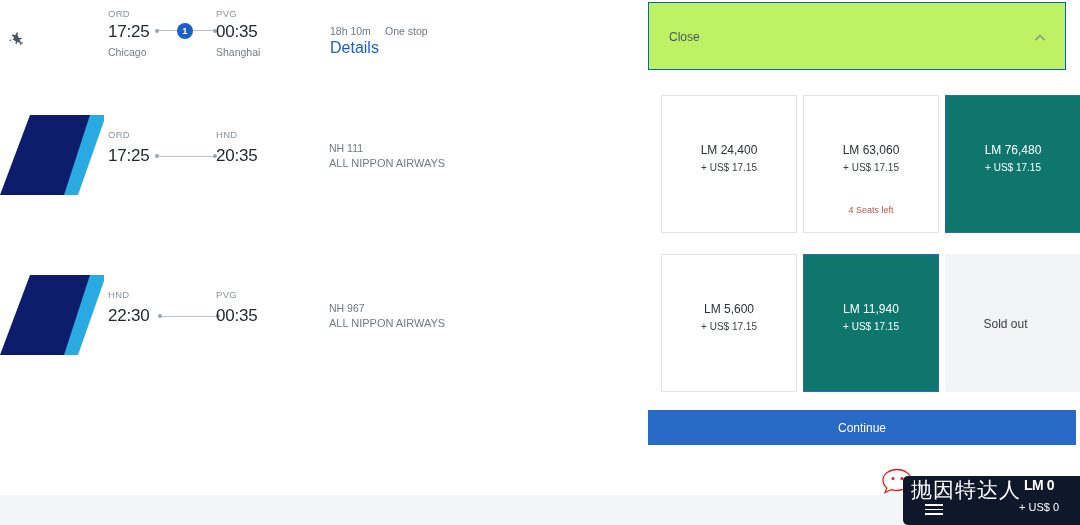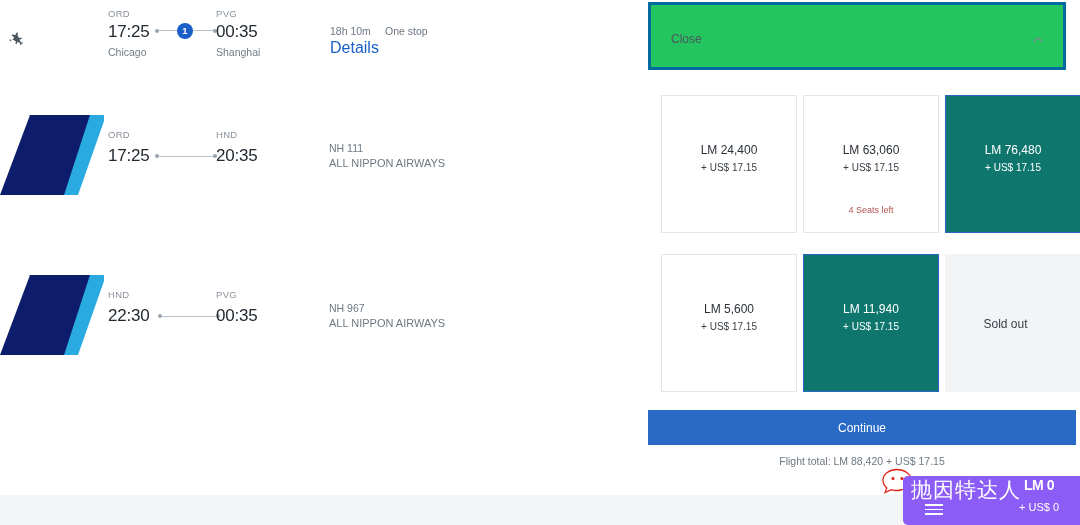--- a/index.html
+++ b/index.html
@@ -229,22 +229,22 @@
     line-height: 15px;
   }
 
   
   .close-panel {
     position: absolute;
     left: 12px;
     top: 2px;
     width: 418px;
     height: 68px;
-    border: 3px solid #0369a1;
-    background: #22c55e;
+    border: 1px solid #0369a1;
+    background: #bef264;
     box-sizing: border-box;
     cursor: pointer;
   }
   .close-label {
     position: absolute;
     left: 20px;
     top: 27px;
     font-size: 12px;
     color: #4d5560;
     line-height: 15px;
@@ -359,21 +359,21 @@
     line-height: 15px;
   }
 
   
   .watermark {
     position: absolute;
     left: 903px;
     top: 476px;
     width: 177px;
     height: 49px;
-    background: #8b5cf6;
+    background: #0f172a;
     border-radius: 5px 0 0 5px;
     overflow: hidden;
   }
   .wm-text {
     position: absolute;
     left: 8px;
     top: 1px;
     font-size: 21px;
     line-height: 26px;
     color: #ffffff;
@@ -568,21 +568,20 @@
         </div>
       </div>
       <div class="fare-card soldout">
         <div class="fare-soldout-label">Sold out</div>
       </div>
     </div>
   </div>
 
   <button class="continue-btn">Continue</button>
 
-  <div class="flight-total">Flight total: LM 88,420 + US$ 17.15</div>
 
   <div class="footer-strip"></div>
 
   <div class="wm-bubble">
     <svg viewBox="0 0 42 34" width="42" height="34" fill="none" stroke="#e2231a" stroke-width="1.3">
       <path d="M5 14c0-6 6.5-10.5 14-10.5S33 8 33 14s-6.5 10.5-14 10.5c-2 0-3.9-.3-5.6-.9L7 26.5l1.8-4.6C6.4 19.9 5 17.1 5 14z" fill="#ffffff"></path>
       <circle cx="15" cy="12.5" r="1.6" fill="#e2231a" stroke="none"></circle>
       <circle cx="24" cy="12.5" r="1.6" fill="#e2231a" stroke="none"></circle>
     </svg>
   </div>

